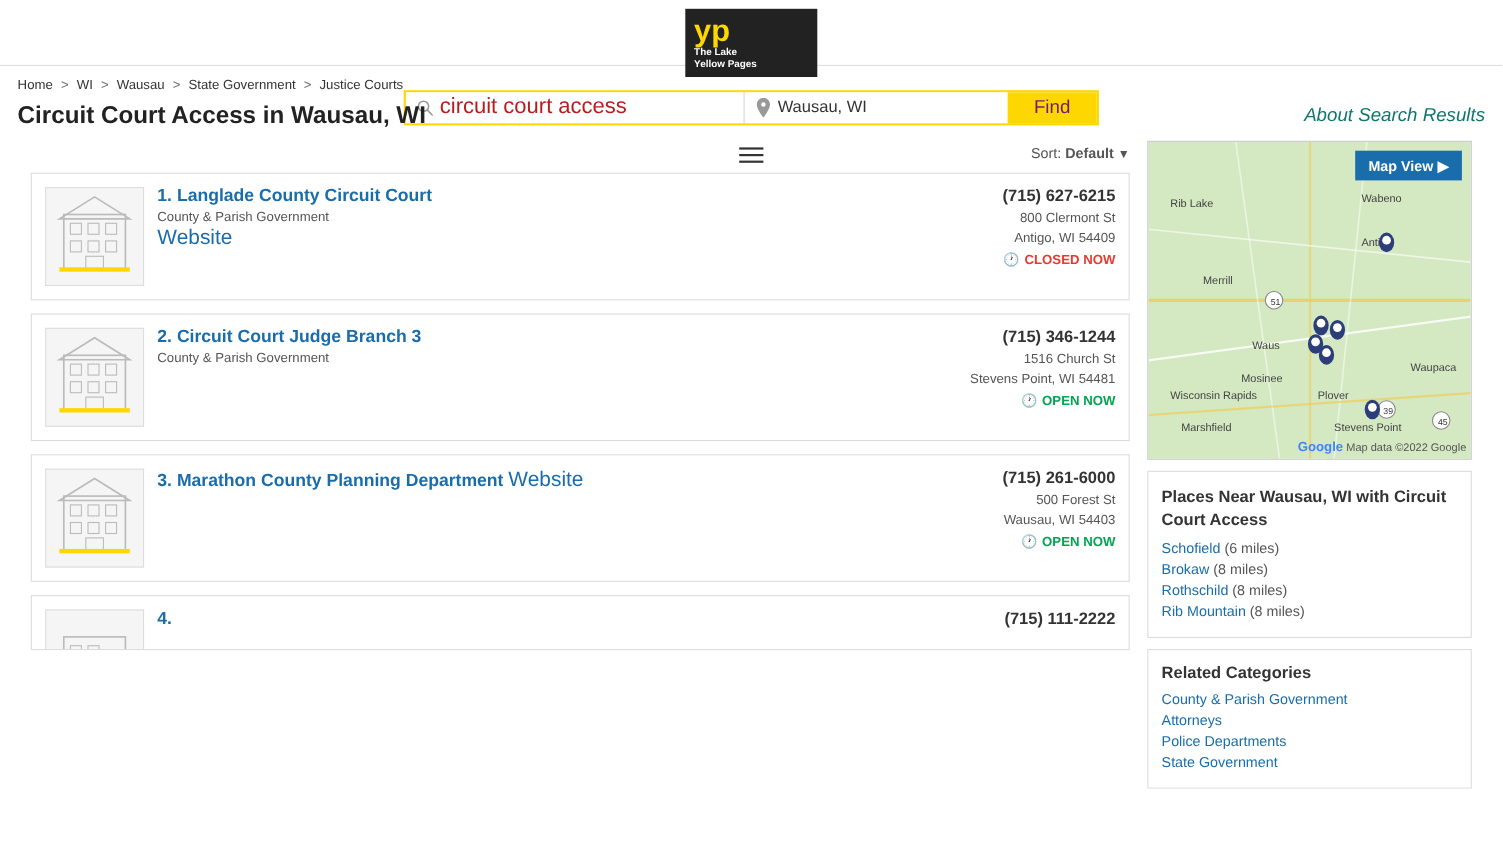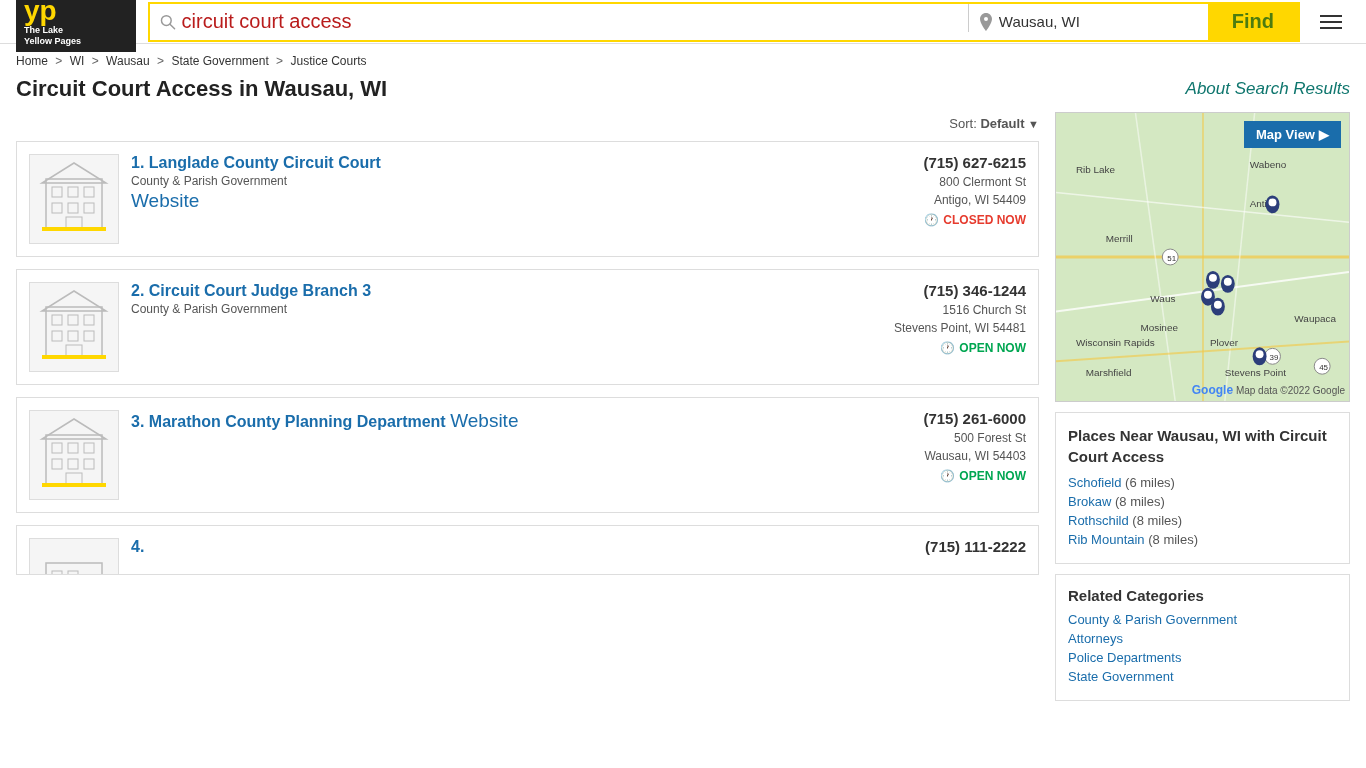--- a/index.html
+++ b/index.html
@@ -5,21 +5,22 @@
     * { box-sizing: border-box; margin: 0; padding: 0; }
     body { font-family: Arial, sans-serif; font-size: 14px; color: #333; background: #fff; }
 
     
     .header {
       display: flex;
       align-items: center;
       padding: 8px 16px;
       border-bottom: 1px solid #ddd;
       gap: 12px;
-      height: 44px;
+      height: 60px;
+      flex-direction: column;
     }
     .logo-box {
       background: #222;
       color: #FFD700;
       font-weight: bold;
       font-size: 11px;
       padding: 6px 8px;
       display: flex;
       flex-direction: column;
       align-items: flex-start;
@@ -65,25 +66,25 @@
     }
     .location-input {
       border: none;
       outline: none;
       font-size: 15px;
       color: #333;
     }
     .find-btn {
       background: #FFD700;
       border: none;
-      font-size: 20px;
-      font-weight: bold;
+      font-size: 17px;
+      font-weight: normal;
       padding: 0 24px;
       cursor: pointer;
-      color: #4d7c0f;
+      color: #701a75;
     }
     .hamburger {
       display: flex;
       flex-direction: column;
       gap: 4px;
       padding: 8px;
       cursor: pointer;
     }
     .hamburger span {
       display: block;
@@ -111,21 +112,21 @@
     .page-title {
       font-size: 22px;
       font-weight: bold;
       color: #222;
     }
     .about-link { color: #0f766e; font-size: 17px; text-decoration: none; cursor: pointer; font-style: italic; }
 
     
     .main-content {
       display: flex;
-      padding: 0 16px;
+      padding: 0 28px;
       gap: 16px;
     }
     .results-col { flex: 1; }
     .sidebar-col { width: 295px; flex-shrink: 0; }
 
     
     .sort-bar {
       text-align: right;
       padding: 4px 0 10px;
       font-size: 13px;

